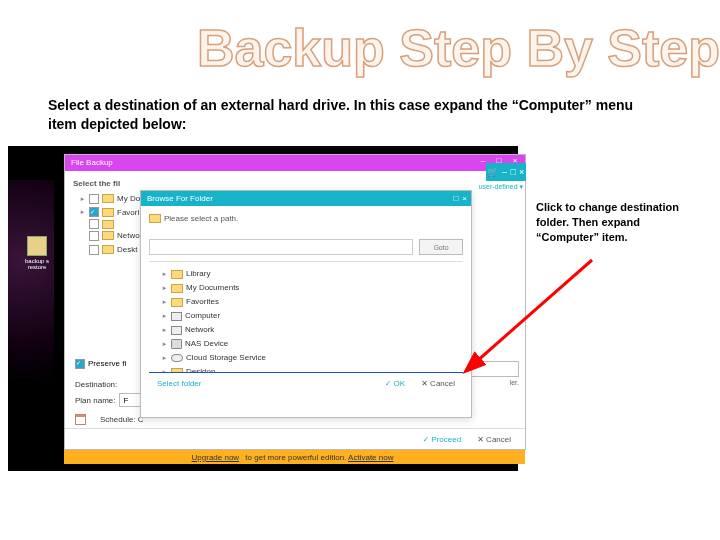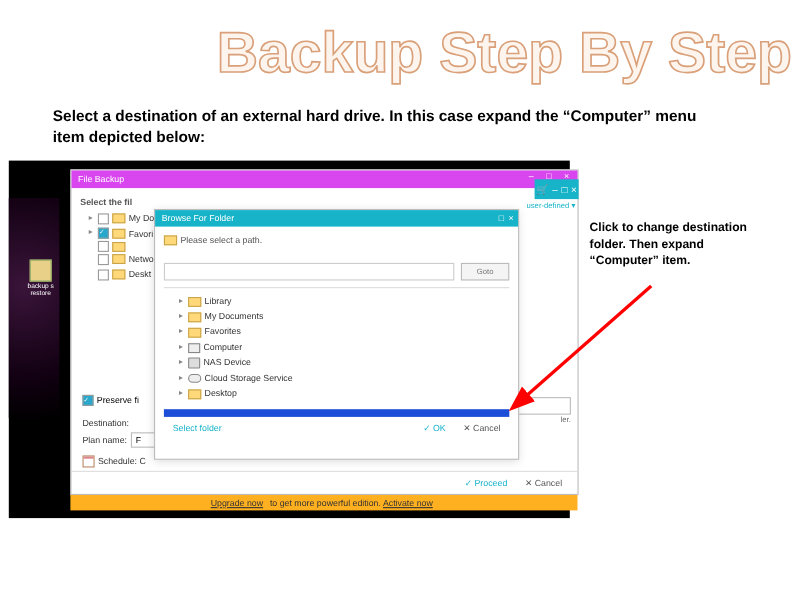--- a/index.html
+++ b/index.html
@@ -27,42 +27,42 @@
 .chk.on::after{content:"✓";color:#fff;font-size:6px;position:absolute;top:-1px;left:0}
 .fld{display:inline-block;width:10px;height:7px;background:#ffd87a;border:1px solid #c9a54a}
 .nm{color:#333}
 
 .preserve{position:absolute;left:10px;bottom:80px;font-size:8px}
 .preserve .chk{vertical-align:middle;margin-right:3px}
 
 .dest-line{position:absolute;left:10px;bottom:60px;font-size:8px;color:#333}
 .plan-line{position:absolute;left:10px;bottom:42px;font-size:8px;color:#333;display:flex;align-items:center;gap:4px}
 .plan-line input{height:12px;width:100px;font-size:8px;border:1px solid #bbb;padding:0 3px}
-.sched-line{position:absolute;left:10px;bottom:24px;font-size:8px;color:#333;display:flex;align-items:center;gap:3px}
+.sched-line{position:absolute;left:10px;bottom:24px;font-size:8px;color:#333;display:flex;align-items:center;gap:14px}
 .cal-ico{width:9px;height:9px;border:1px solid #b86;background:#fff;display:inline-block;position:relative}
 .cal-ico::before{content:"";position:absolute;top:0;left:0;right:0;height:2px;background:#d88}
 
 .app-footer{position:absolute;bottom:0;left:0;right:0;height:20px;border-top:1px solid #ddd;display:flex;justify-content:flex-end;align-items:center;gap:16px;padding-right:14px;font-size:8px}
 .app-footer .proceed{color:#17b3c9}
 .app-footer .cancel{color:#555}
 
 .compact-right{position:absolute;top:8px;right:-1px;width:40px;height:18px;background:#17b3c9;color:#fff;font-size:9px;display:flex;align-items:center;justify-content:space-around}
 .user-def{position:absolute;top:28px;right:2px;font-size:7px;color:#17b3c9}
 
 .dlg{position:absolute;top:44px;left:132px;width:330px;height:226px;background:#fff;border:1px solid #bbb;box-shadow:0 2px 8px rgba(0,0,0,0.15)}
 .dlg-tb{height:15px;background:#17b3c9;color:#fff;font-size:8px;line-height:15px;padding:0 6px;position:relative}
 .dlg-tb .ctrls{position:absolute;right:4px;top:0;display:flex;gap:4px}
 .dlg-body{padding:8px;font-size:8px;color:#555}
 .path-row{display:flex;align-items:center;gap:3px;margin-bottom:16px}
 .path-row .fld{flex:none}
 .path-row .txt{flex:1}
 .goto-row{display:flex;gap:6px;margin-bottom:6px}
 .goto-row input{flex:1;height:14px;border:1px solid #ccc;font-size:8px;padding:0 4px}
 .goto-row button{width:44px;height:16px;border:1px solid #bbb;background:#f4f4f4;font-size:7px;color:#777}
-.dlg-tree{border-top:1px solid #ddd;border-bottom:7px solid #1d4ed8;padding:5px 2px;height:100px;overflow:hidden}
+.dlg-tree{border-top:1px solid #ddd;border-bottom:1px solid #1d4ed8;padding:5px 2px;height:100px;overflow:hidden}
 .dlg-tree .row{display:flex;align-items:center;gap:3px;line-height:1.75;margin-left:10px}
 .dev-ico{width:9px;height:7px;border:1px solid #888;background:#eee;display:inline-block}
 .nas-ico{width:9px;height:8px;border:1px solid #888;background:#ddd;display:inline-block;border-radius:1px}
 .cloud-ico{width:10px;height:6px;border:1px solid #888;border-radius:4px;background:#eee;display:inline-block}
 .dlg-footer{display:flex;align-items:center;justify-content:space-between;padding:6px 8px;font-size:8px}
 .dlg-footer .left a{color:#17b3c9;text-decoration:none}
 .dlg-footer .right{display:flex;gap:16px}
 .dlg-footer .ok{color:#17b3c9}
 .dlg-footer .cancel{color:#555}
 
@@ -200,20 +200,25 @@
               <span class="fld"></span>
               <span class="nm">Favorites</span>
             </div>
           <div class="row">
               <span class="tog">▸</span>
               <span class="dev-ico"></span>
               <span class="nm">Computer</span>
             </div>
           <div class="row">
               <span class="tog">▸</span>
+              <span class="dev-ico"></span>
+              <span class="nm">Network</span>
+            </div>
+          <div class="row">
+              <span class="tog">▸</span>
               <span class="nas-ico"></span>
               <span class="nm">NAS Device</span>
             </div>
           <div class="row">
               <span class="tog">▸</span>
               <span class="cloud-ico"></span>
               <span class="nm">Cloud Storage Service</span>
             </div>
           <div class="row">
               <span class="tog">▸</span>

